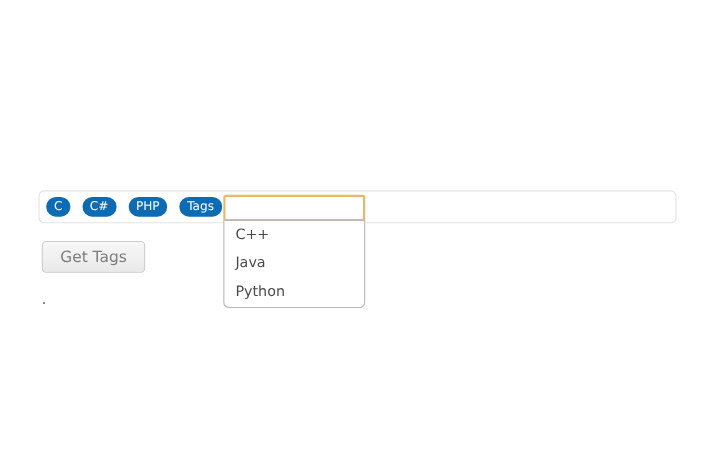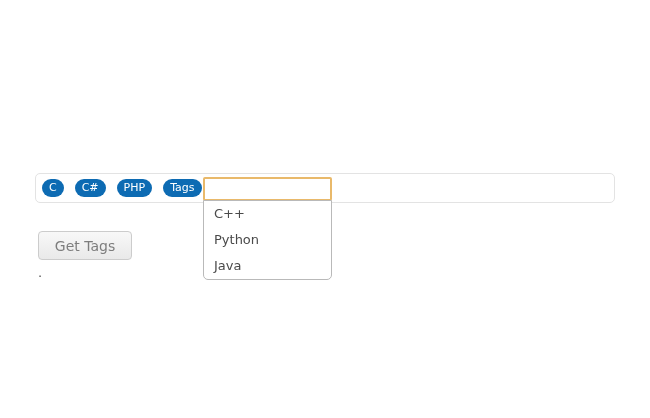--- a/index.html
+++ b/index.html
@@ -74,21 +74,20 @@
     position: absolute;
     left: 38px; top: 219px;
     width: 94px; height: 29px;
     border: 1px solid var(--button-border, #cccccc);
     border-radius: 4px;
     background: linear-gradient(to bottom, #f8f8f8, #e9e9e9);
     color: var(--button-text, #7d7d7d);
     font-size: 14px;
     font-family: inherit;
     cursor: pointer;
-    margin-top: 12px;
   }
 
   
   .stray-dot {
     position: absolute;
     left: 38px; top: 266px;
     font-size: 13px;
     line-height: 14px;
     color: #555;
   }
@@ -101,21 +100,21 @@
   <div class="tagbox">
     <span class="tag">C</span>
     <span class="tag">C#</span>
     <span class="tag">PHP</span>
     <span class="tag">Tags</span>
     <input class="tag-input" type="text" value="" style="">
   </div>
 
   <div class="dropdown">
     <div class="dropdown-item">C++</div>
+    <div class="dropdown-item">Java</div>
     <div class="dropdown-item">Python</div>
-    <div class="dropdown-item">Java</div>
   </div>
 
   <button class="get-tags-btn">Get Tags</button>
 
   <span class="stray-dot">.</span>
 
 </div>
 
 </body></html>

